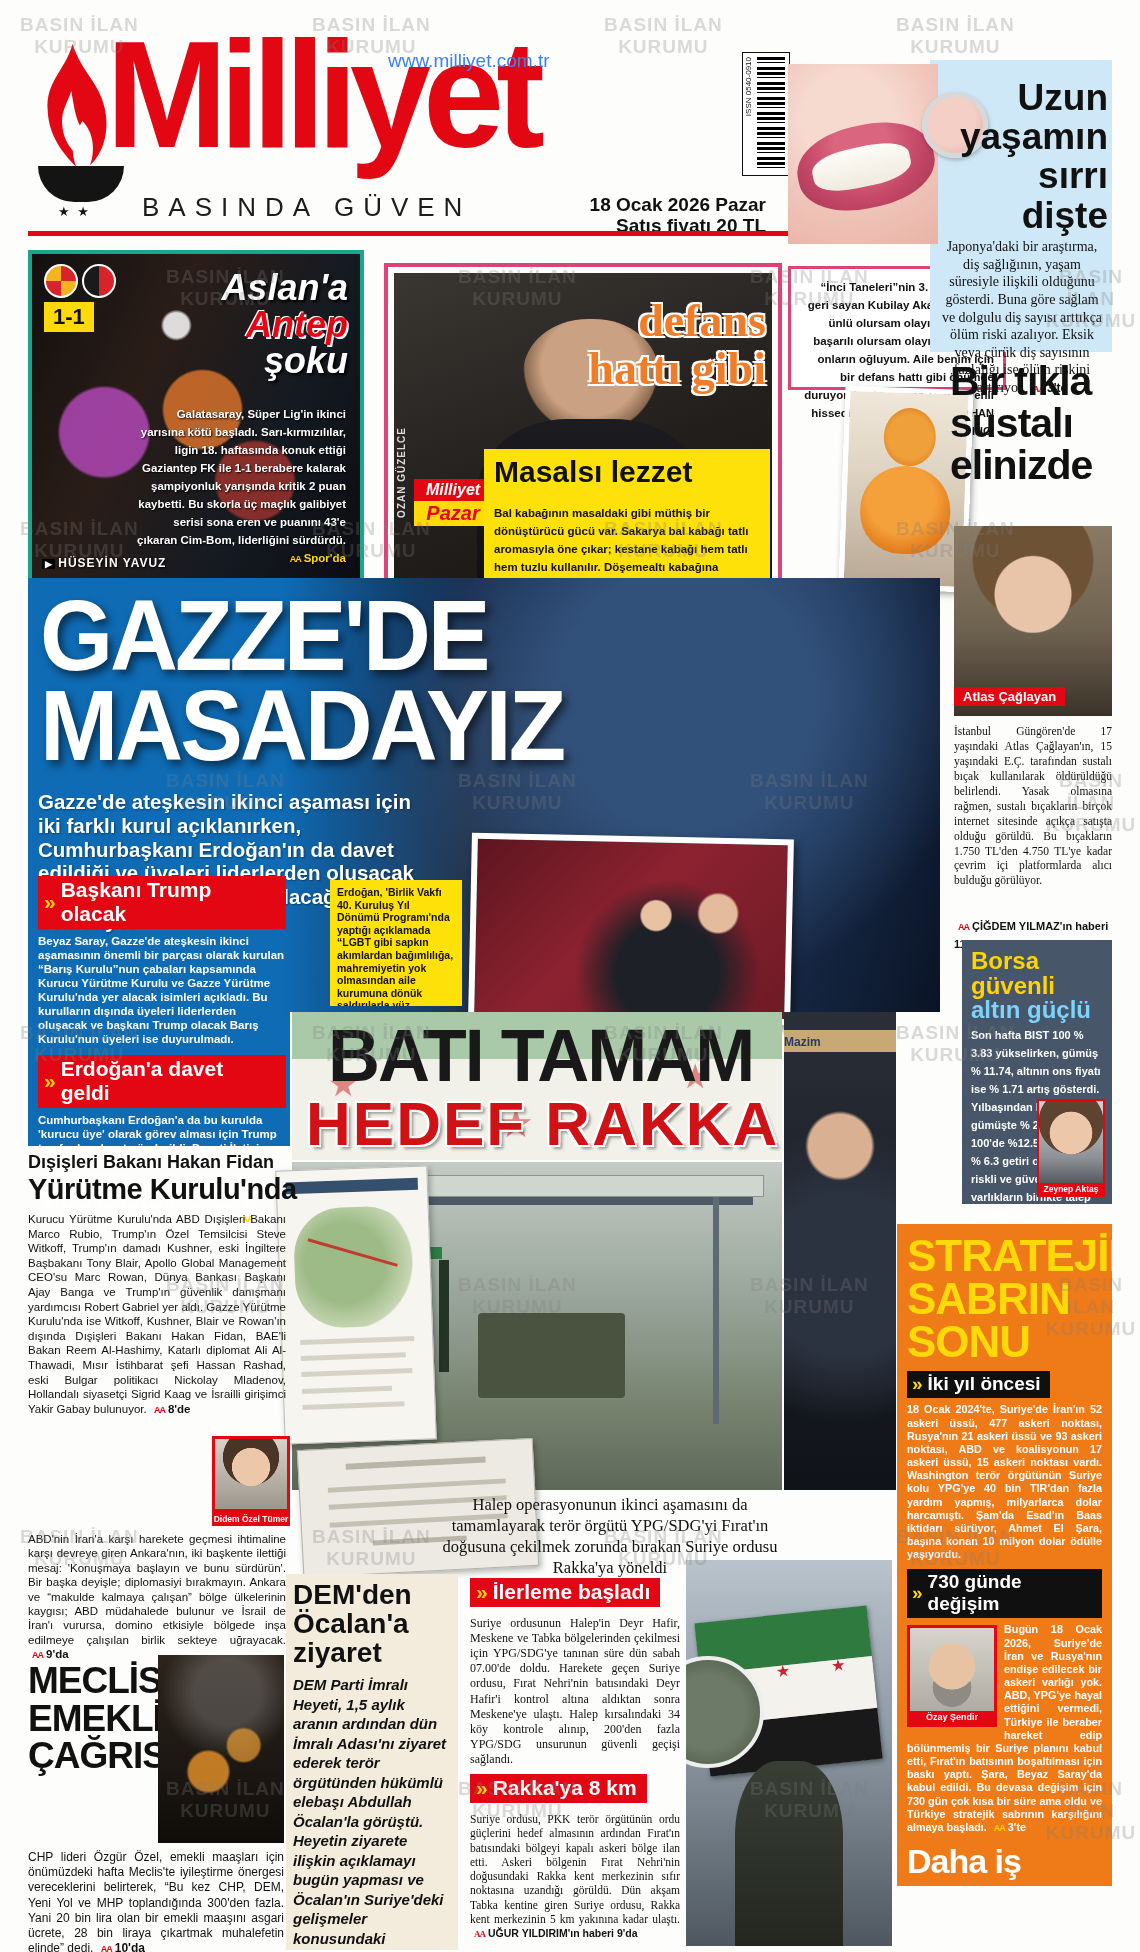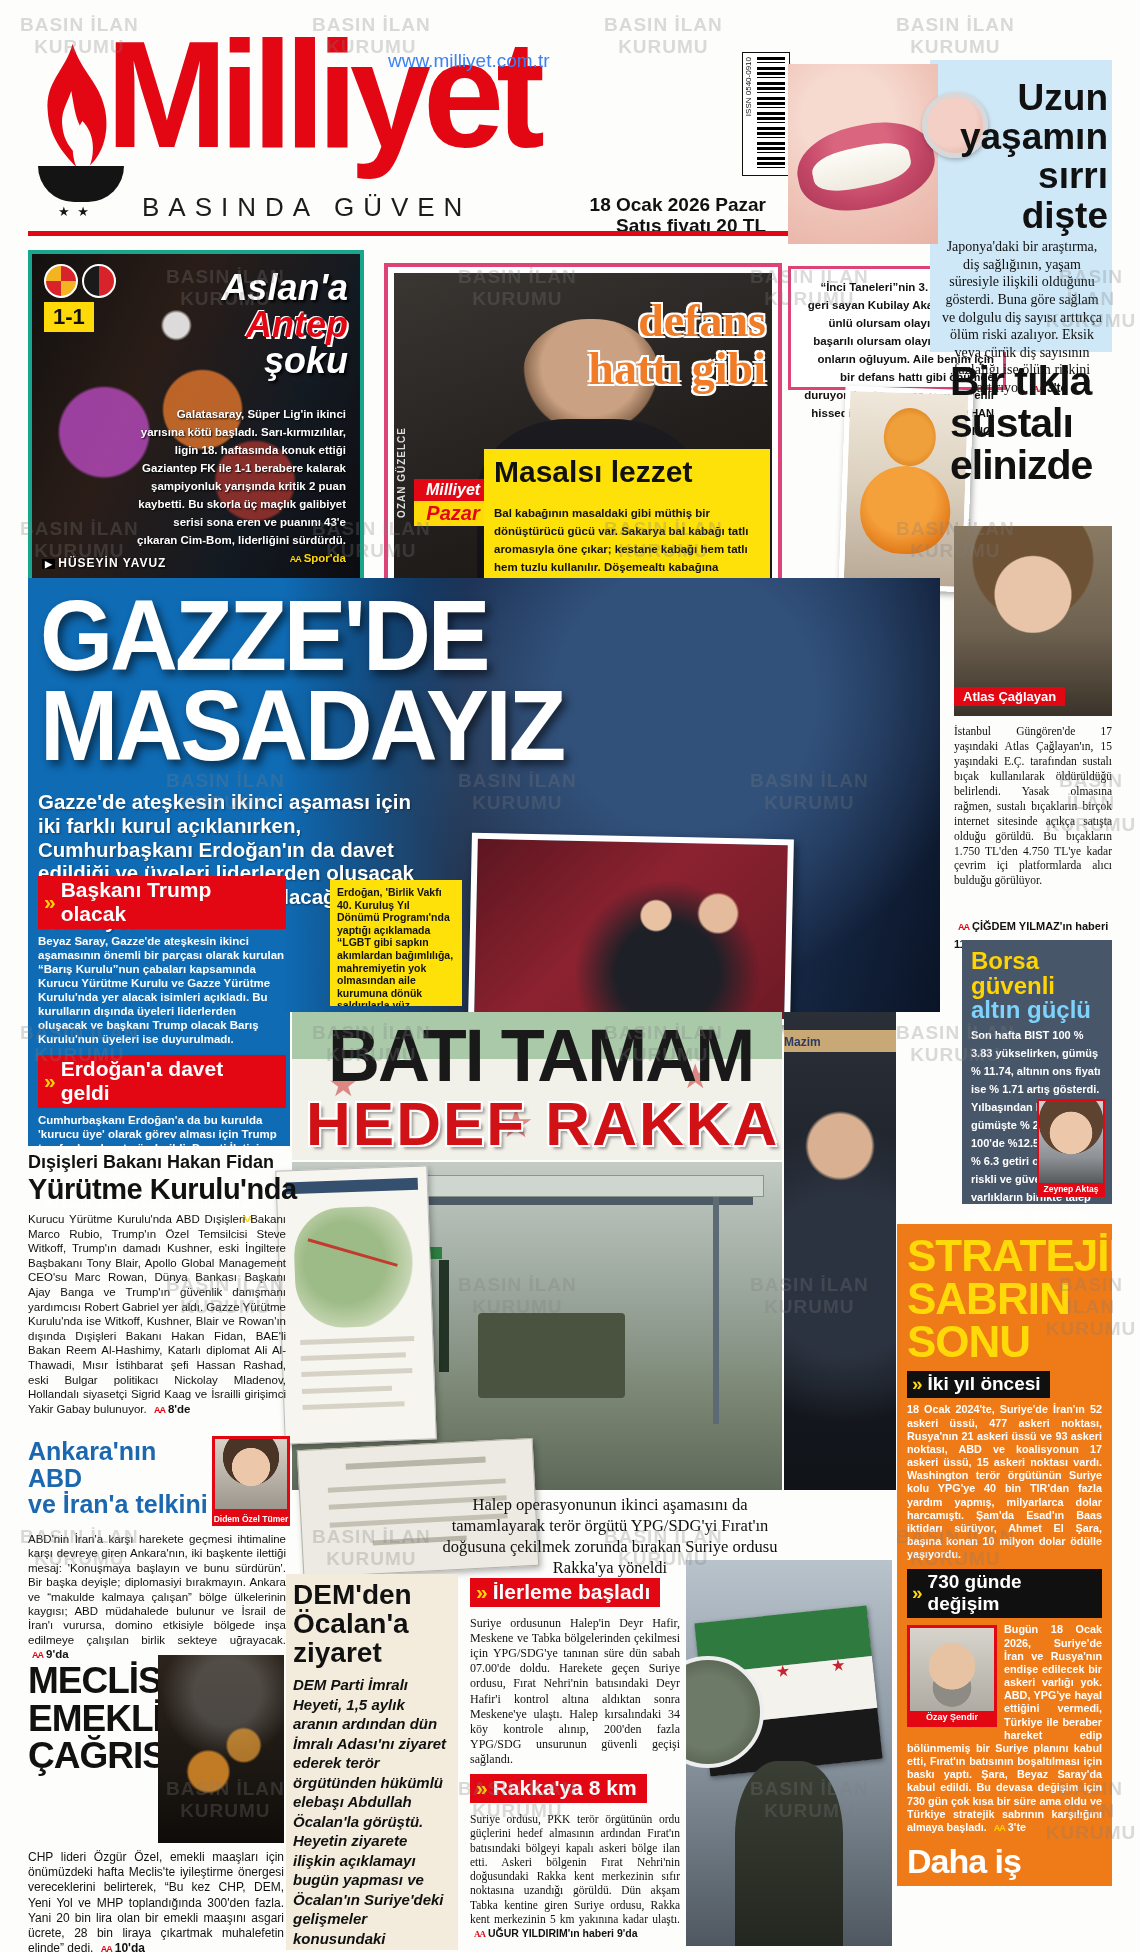--- a/index.html
+++ b/index.html
@@ -266,24 +266,20 @@
 
   <div class="abs serif" style="left:438px;top:1494px;width:344px;font-size:16.5px;line-height:1.28;color:#101010;text-align:center;">Halep operasyonunun ikinci aşamasını da tamamlayarak terör örgütü YPG/SDG'yi Fırat'ın doğusuna çekilmek zorunda bırakan Suriye ordusu Rakka'ya yöneldi</div>
 
   <div class="abs" style="left:28px;top:1152px;font-size:18px;font-weight:800;">Dışişleri Bakanı Hakan Fidan</div>
   <div class="abs" style="left:28px;top:1173px;font-size:29px;font-weight:800;letter-spacing:-.5px;">Yürütme Kurulu'nda</div>
   <div class="abs just" style="left:28px;top:1212px;width:258px;font-size:11.5px;line-height:1.27;">
     <span>Kurucu Yürütme Kurulu'nda ABD Dışişleri Bakanı Marco Rubio, Trump'ın Özel Temsilcisi Steve Witkoff, Trump'ın damadı Kushner, eski İngiltere Başbakanı Tony Blair, Apollo Global Management CEO'su Marc Rowan, Dünya Bankası Başkanı Ajay Banga ve Trump'ın güvenlik danışmanı yardımcısı Robert Gabriel yer aldı. Gazze Yürütme Kurulu'nda ise Witkoff, Kushner, Blair ve Rowan'ın dışında Dışişleri Bakanı Hakan Fidan, BAE'li Bakan Reem Al-Hashimy, Katarlı diplomat Ali Al-Thawadi, Mısır İstihbarat şefi Hassan Rashad, eski Bulgar politikacı Nickolay Mladenov, Hollandalı siyasetçi Sigrid Kaag ve İsrailli girişimci Yakir Gabay bulunuyor.</span>
     <span class="agency">AA</span><b class="ref">8'de</b>
   </div>
 
-  <div class="abs" style="left:28px;top:1438px;width:186px;line-height:1.06;">
-    <div style="font-size:25px;font-weight:800;color:#1b67b0;">Ankara'nın ABD</div>
-    <div style="font-size:25px;font-weight:800;color:#1b67b0;">ve İran'a telkini</div>
-  </div>
   <div class="ph" style="left:212px;top:1436px;width:72px;height:70px;border:3px solid #e30613;
               background:radial-gradient(circle at 50% 40%,#ecc7a9 0 34%,transparent 35%),
                          radial-gradient(circle at 50% 26%,#4a3425 0 44%,transparent 45%),
                          linear-gradient(180deg,#d8d2c8 0%,#9d968c 100%);"></div>
   <div class="abs" style="left:212px;top:1512px;width:78px;background:#e30613;color:#fff;font-size:8.5px;font-weight:700;text-align:center;padding:2px 0;">Didem Özel Tümer</div>
   <div class="abs just" style="left:28px;top:1532px;width:258px;font-size:11.5px;line-height:1.25;">
     <span>ABD'nin İran'a karşı harekete geçmesi ihtimaline karşı devreye giren Ankara'nın, iki başkente ilettiği mesaj: 'Konuşmaya başlayın ve bunu sürdürün'. Bir başka deyişle; diplomasiyi bırakmayın. Ankara ve “makulde kalmaya çalışan” bölge ülkelerinin kaygısı; ABD müdahalede bulunur ve İsrail de İran'ı vurursa, domino etkisiyle bölgede inşa edilmeye çalışılan birlik sekteye uğrayacak.</span>
     <span class="agency">AA</span><b class="ref">9'da</b>
   </div>
 

